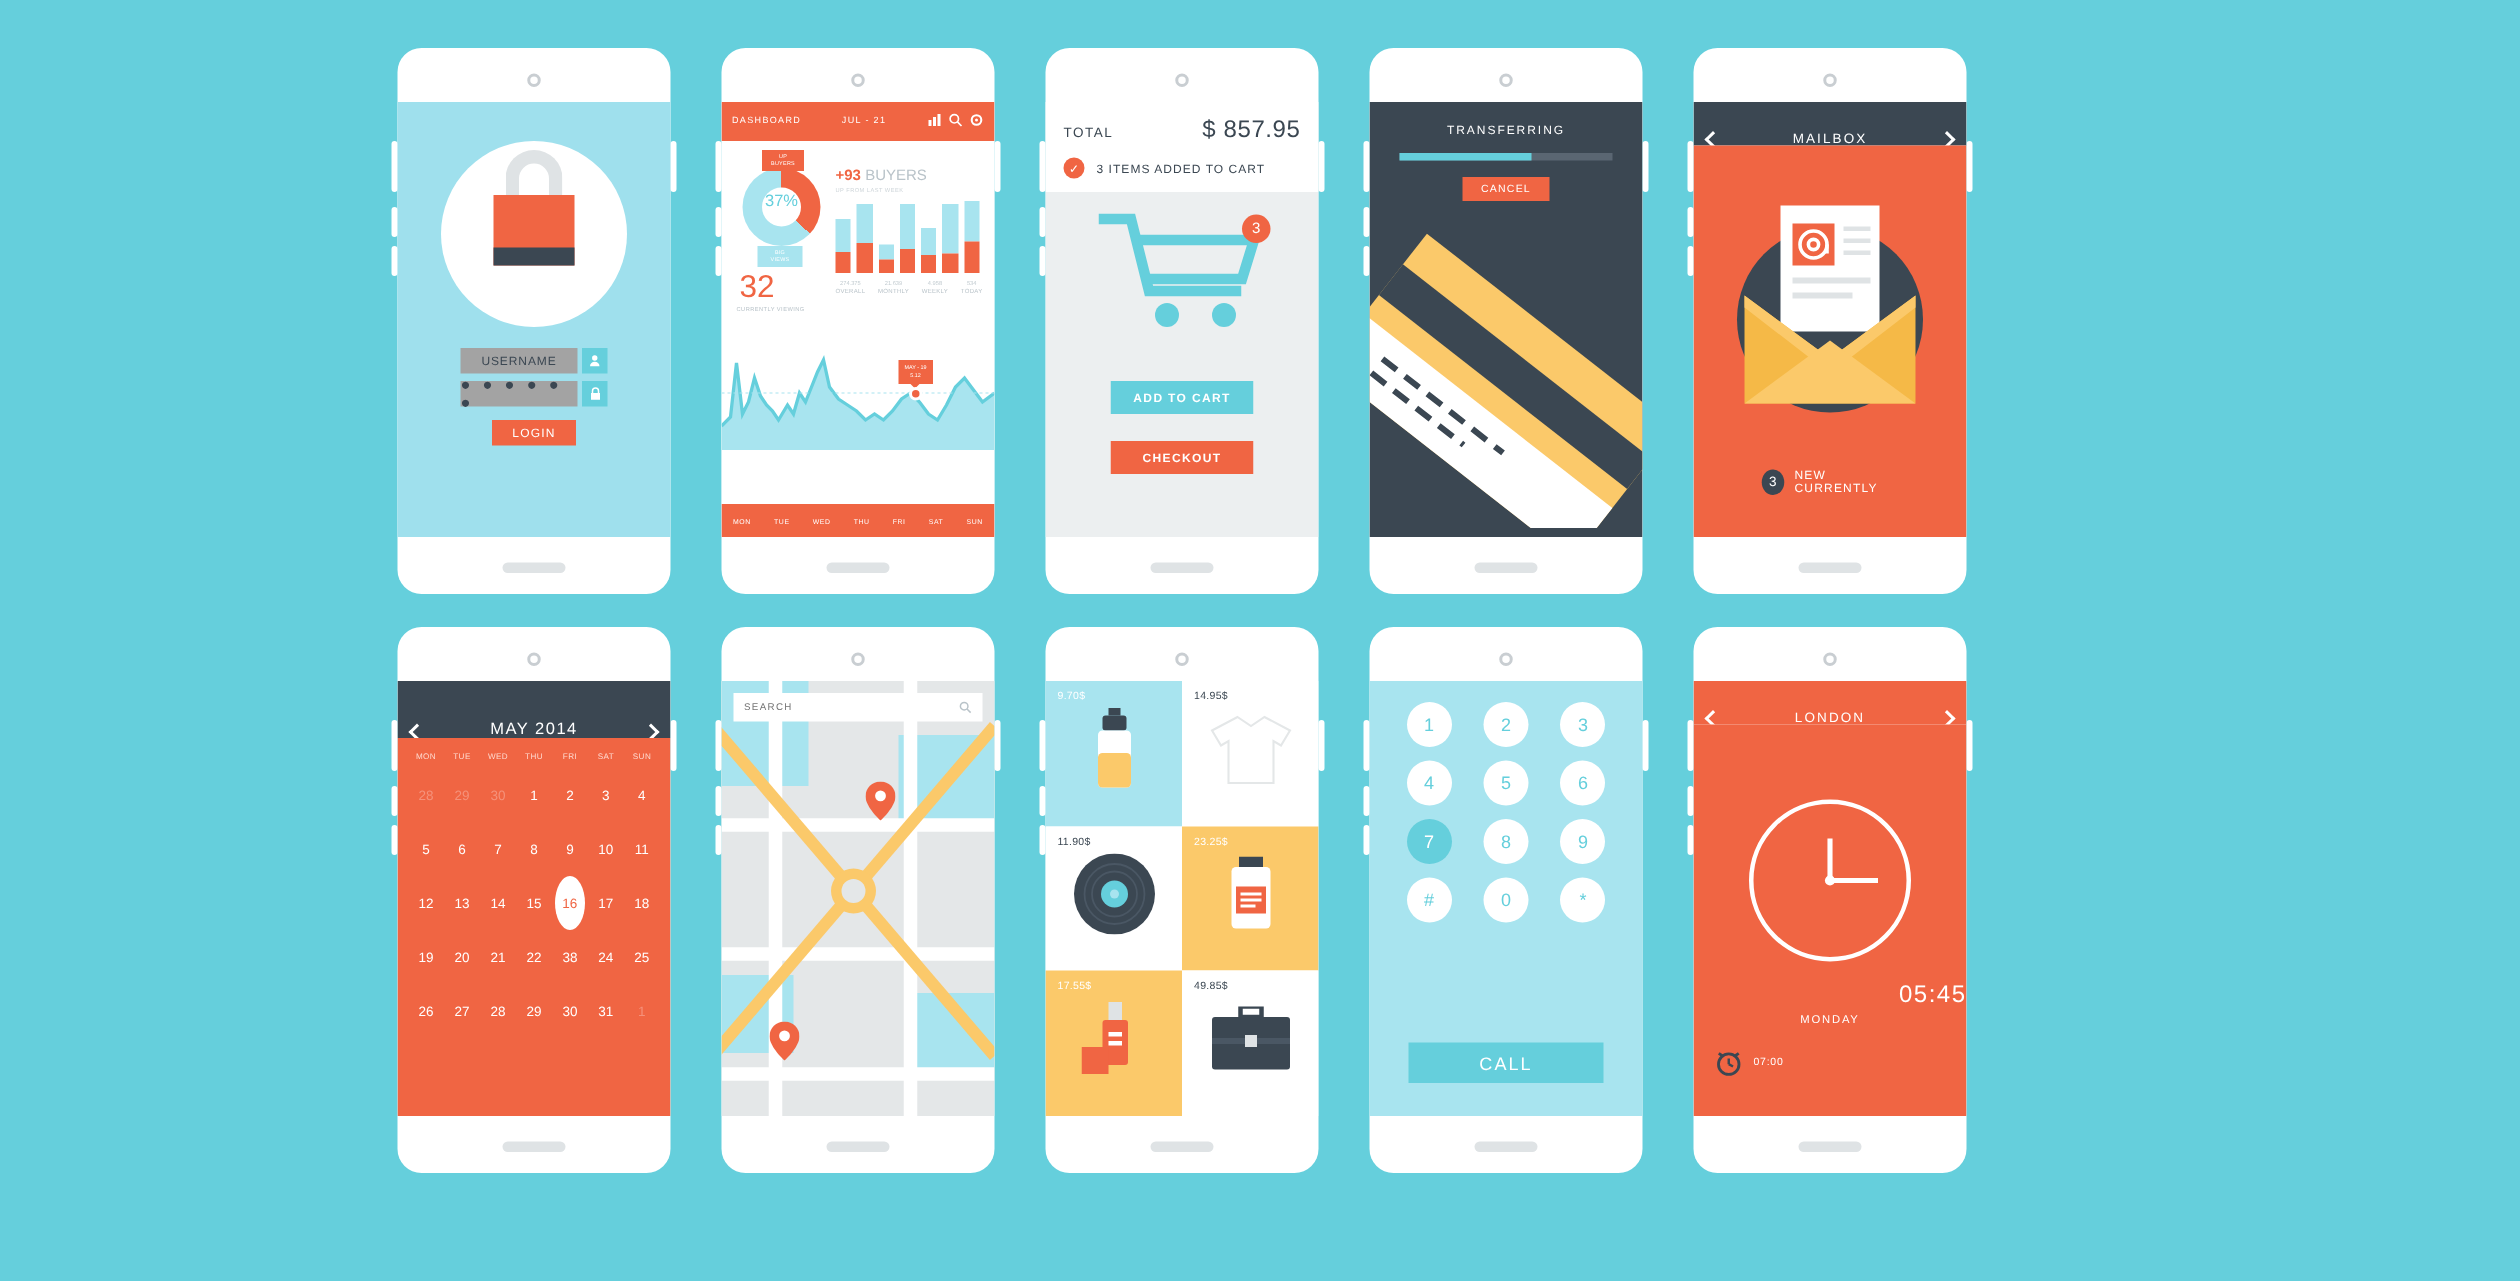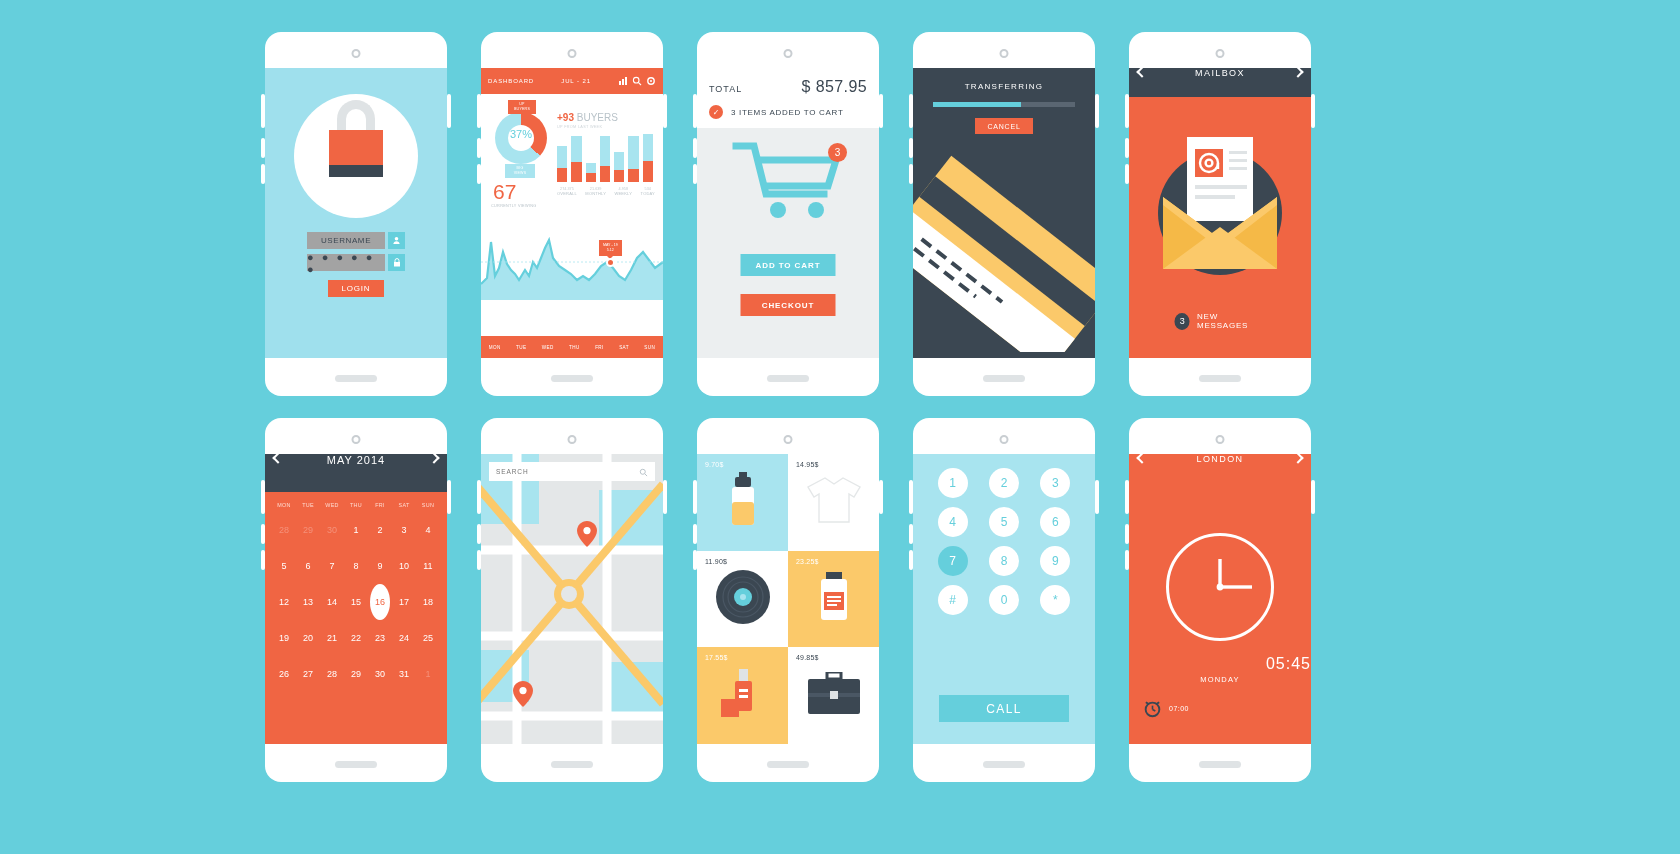--- a/index.html
+++ b/index.html
@@ -35,21 +35,21 @@
     position: absolute; bottom: 14px; left: 50%; transform: translateX(-50%);
     width: 42px; height: 7px; border-radius: 4px; background: #dfe3e5;
   }
   .screen {
     position: absolute; top: 36px; left: 0; width: 182px; height: 290px;
     overflow: hidden;
   }
 
   
   .topbar {
-    height: 29px; display: flex; align-items: flex-start;
+    height: 29px; display: flex; align-items: flex-end;
     padding: 0 9px; position: relative;
   }
   .topbar.dark { background: #3b4752; }
   .topbar.orange { background: #f06543; }
   .topbar-title {
     flex: 1; text-align: center; color: #ffffff;
     font-size: 9px; letter-spacing: 1.4px;
   }
   .chev {
     width: 8px; height: 8px; border-left: 2px solid #ffffff;
@@ -342,21 +342,21 @@
                 <circle cx="5" cy="5" r="1" fill="#fff"></circle>
               </svg>
           </span>
         </div>
 
         <div class="donut"></div>
         <div class="donut-label">37%</div>
         <div class="tag t-orange" style="left:27px;top:32px;width:28px;">UP<br>BUYERS</div>
         <div class="tag t-blue" style="left:24px;top:96px;width:30px;">BIG<br>VIEWS</div>
 
-        <div class="big-num">67</div>
+        <div class="big-num">32</div>
         <div class="big-cap">CURRENTLY VIEWING</div>
 
         <div class="buyers">
           <b>+93</b>
           <span>BUYERS</span>
         </div>
         <div class="buyers-sub">UP FROM LAST WEEK</div>
 
         <div class="bars" id="dash-bars">
             <div class="bar">
@@ -524,21 +524,21 @@
             <rect x="100" y="58" width="18" height="3"></rect>
             <rect x="66" y="76" width="52" height="4"></rect>
             <rect x="66" y="86" width="40" height="4"></rect>
           </g>
           <path d="M34 88 L91 130 L148 88 L148 160 L34 160 Z" fill="#f5b947"></path>
           <path d="M34 88 L91 130 L148 88 L148 96 L91 140 L34 96 Z" fill="#fbc96a"></path>
           <path d="M34 160 L91 118 L148 160 Z" fill="#fbc96a"></path>
         </svg>
         <div class="mb-count">
           <span class="mb-badge">3</span>
-          <span class="mb-text">NEW MESSAGES</span>
+          <span class="mb-text">NEW CURRENTLY</span>
         </div>
       </div>
     </div>
   </div>
 
   <div class="phone" style="left:265px;top:418px;">
     <div class="ear-l ear-a"></div>
     <div class="ear-l ear-b"></div>
     <div class="ear-l ear-c"></div>
     <div class="ear-r ear-a"></div>
@@ -630,21 +630,21 @@
             <div class="cal-cell">
               <span>20</span>
             </div>
             <div class="cal-cell">
               <span>21</span>
             </div>
             <div class="cal-cell">
               <span>22</span>
             </div>
             <div class="cal-cell">
-              <span>23</span>
+              <span>38</span>
             </div>
             <div class="cal-cell">
               <span>24</span>
             </div>
             <div class="cal-cell">
               <span>25</span>
             </div>
             <div class="cal-cell">
               <span>26</span>
             </div>

